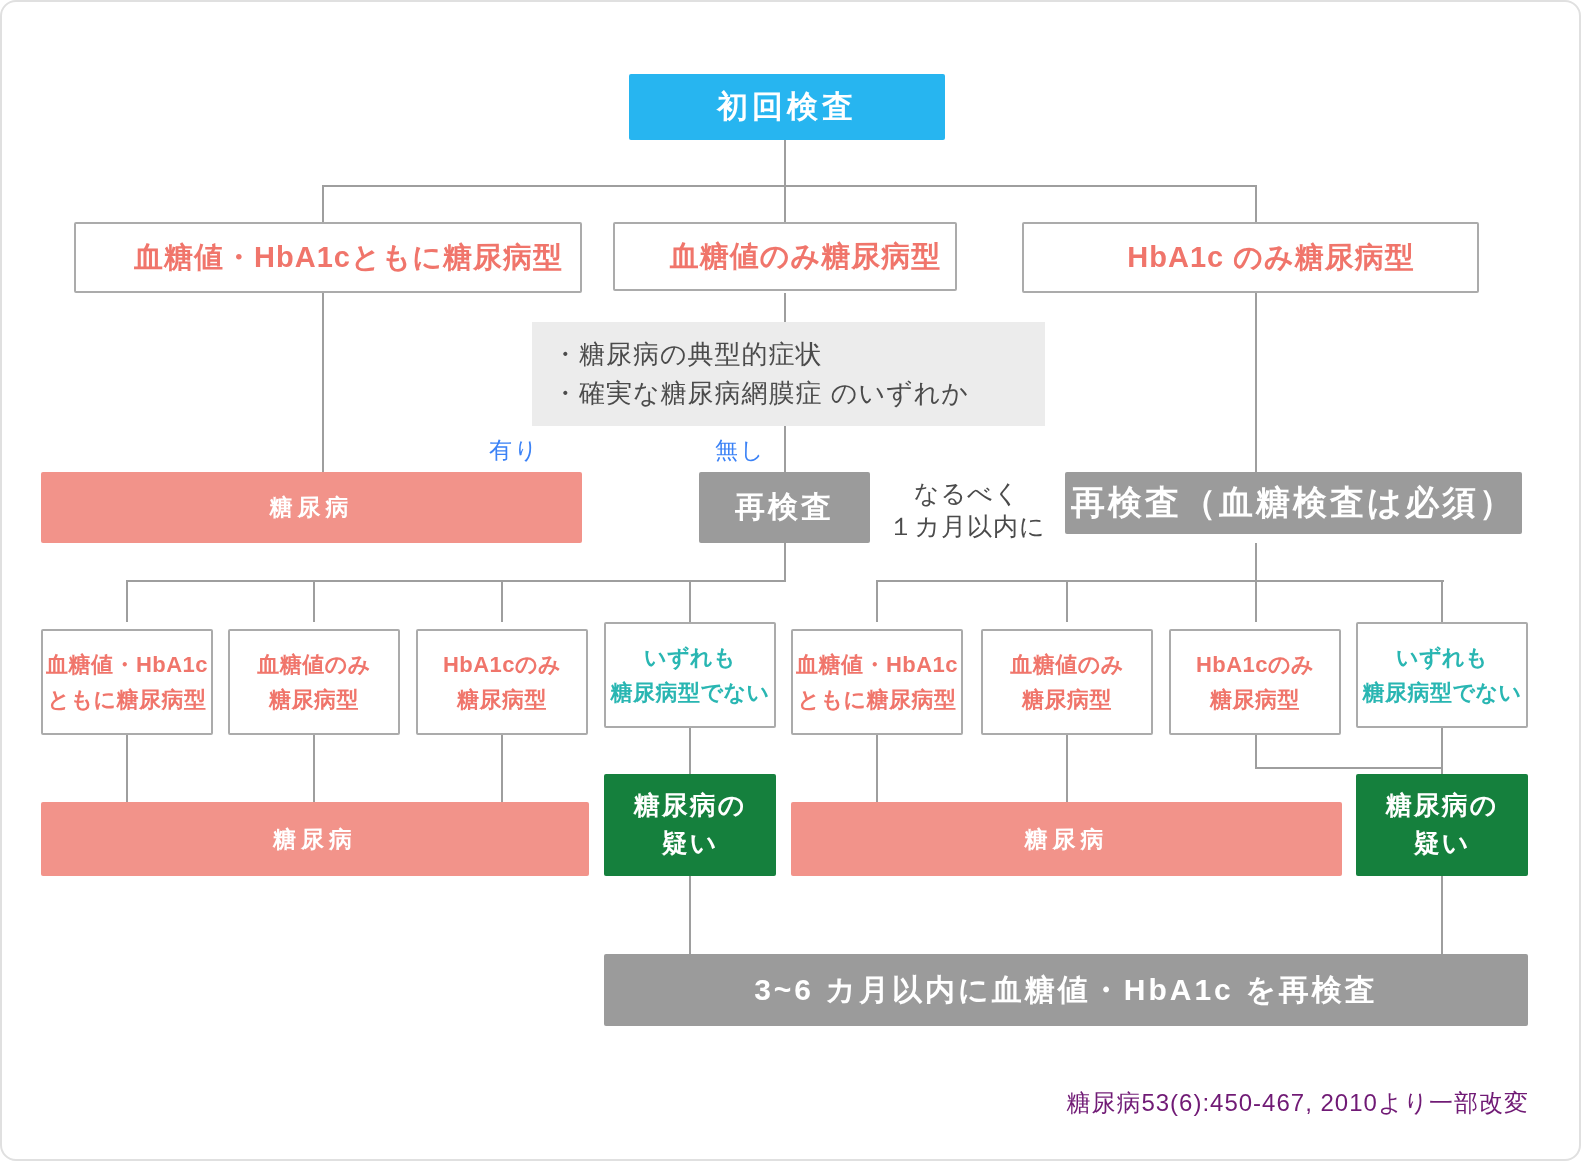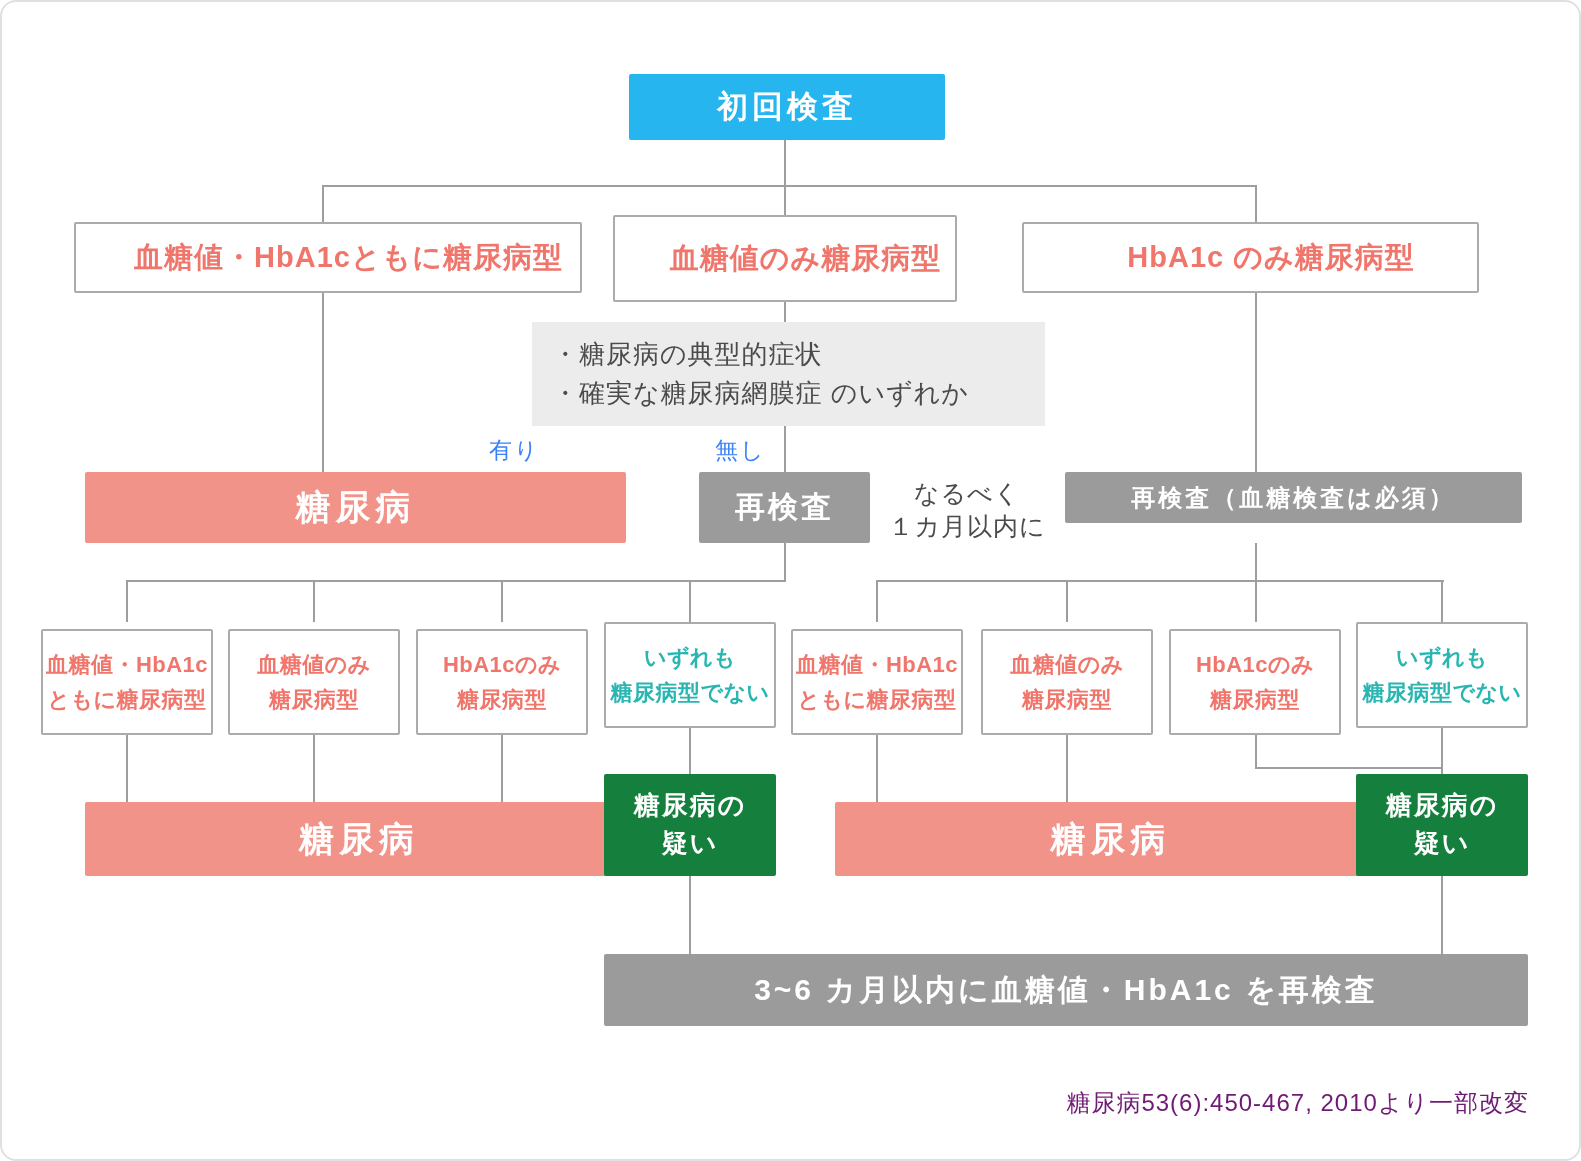--- a/index.html
+++ b/index.html
@@ -15,21 +15,21 @@
   }
   .line{position:absolute;background:#9e9e9e;z-index:1;}
   .box{
     position:absolute;z-index:2;
     display:flex;align-items:center;justify-content:center;
     text-align:left;box-sizing:border-box;
     font-weight:bold;border-radius:2px;
   }
   .box.blue{background:#27b5f0;color:#ffffff;font-size:31px;letter-spacing:4px;}
   .box.outline{background:#ffffff;border:2px solid #ababab;color:#f0756b;font-size:29px;letter-spacing:1px;padding-left:41px;}
-  .box.salmon{background:#f2938a;color:#ffffff;font-size:35px;letter-spacing:5px;margin-left:44px;}
+  .box.salmon{background:#f2938a;color:#ffffff;font-size:23px;letter-spacing:5px;}
   .box.graybox{background:#9b9b9b;color:#ffffff;font-size:30px;letter-spacing:3px;}
   .box.tealbox{background:#15803d;color:#ffffff;font-size:26px;line-height:1.45;flex-direction:column;letter-spacing:2px;}
   .box.small{
     background:#ffffff;border:2px solid #ababab;
     font-size:22px;line-height:1.6;flex-direction:column;letter-spacing:0.5px;
   }
   .box.small.salmon-text{color:#f0756b;margin-top:7px;}
   .box.small.teal-text{color:#29b6b2;}
   .note{
     position:absolute;z-index:2;
@@ -88,21 +88,21 @@
   <div class="line" style="left:687px;top:874px;width:2px;height:78px"></div>
   <div class="line" style="left:1439px;top:874px;width:2px;height:78px"></div>
 
   <div class="box blue" style="left:627px;top:72px;width:316px;height:66px">
     <span>初回検査</span>
   </div>
 
   <div class="box outline" style="left:72px;top:220px;width:508px;height:71px">
     <span>血糖値・HbA1cともに糖尿病型</span>
   </div>
-  <div class="box outline" style="left:611px;top:213px;width:344px;height:87px">
+  <div class="box outline" style="left:611px;top:220px;width:344px;height:69px">
     <span>血糖値のみ糖尿病型</span>
   </div>
   <div class="box outline" style="left:1020px;top:220px;width:457px;height:71px">
     <span>HbA1c のみ糖尿病型</span>
   </div>
 
   <div class="note" style="left:530px;top:320px;width:513px;height:104px">
     <span>・糖尿病の典型的症状</span>
     <span>・確実な糖尿病網膜症 のいずれか</span>
   </div>
@@ -113,21 +113,21 @@
   <div class="box salmon" style="left:39px;top:470px;width:541px;height:71px">
     <span>糖尿病</span>
   </div>
   <div class="box graybox" style="left:697px;top:470px;width:171px;height:71px">
     <span>再検査</span>
   </div>
   <div class="note-2line" style="left:880px;top:475px;width:170px">
     <span>なるべく</span><br>
     <span>１カ月以内に</span>
   </div>
-  <div class="box graybox" style="left:1063px;top:470px;width:457px;height:51px;font-size:24px">
+  <div class="box graybox" style="left:1063px;top:470px;width:457px;height:62px;font-size:34px">
     <span>再検査（血糖検査は必須）</span>
   </div>
 
   <div class="box small salmon-text" style="left:39px;top:620px;width:172px;height:106px">
     <span>血糖値・HbA1c</span>
     <span>ともに糖尿病型</span>
   </div>
   <div class="box small salmon-text" style="left:226px;top:620px;width:172px;height:106px">
     <span>血糖値のみ</span>
     <span>糖尿病型</span>

